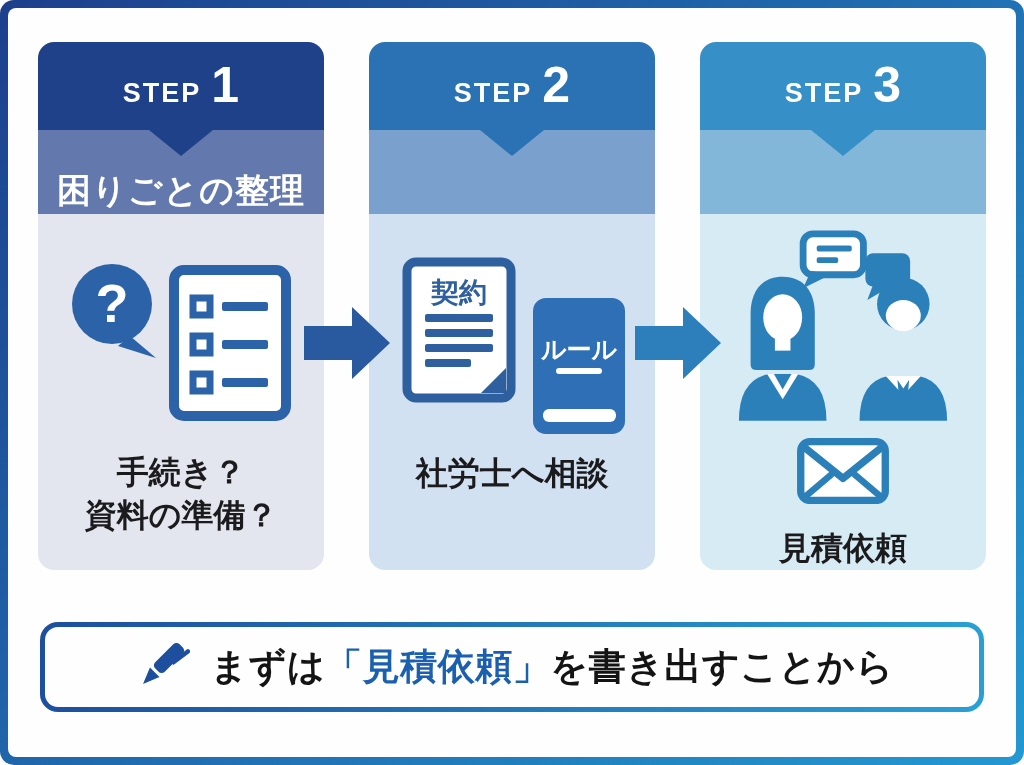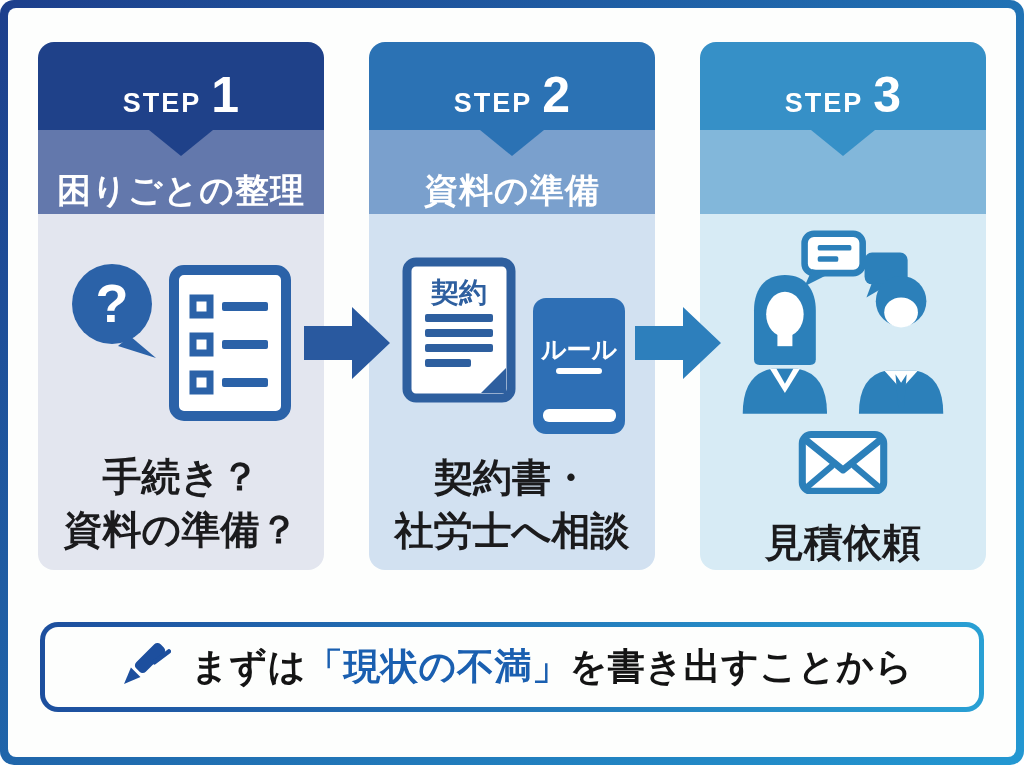--- a/index.html
+++ b/index.html
@@ -17,41 +17,41 @@
     padding:34px 30px 0 30px;
   }
 
   
   .steps { position:relative; display:flex; justify-content:space-between; width:948px; }
   .card { width:286px; display:flex; flex-direction:column; }
 
   .card-header {
     height:88px; border-radius:16px 16px 0 0;
     display:flex; align-items:baseline; justify-content:center;
-    padding-top:24px;
+    padding-top:14px;
   }
   .step-label { color:var(--step-text); font-size:27px; font-weight:600; letter-spacing:2px; line-height:60px; }
   .step-number { color:var(--step-text); font-size:50px; font-weight:700; margin-left:10px; }
 
   .card-sub { position:relative; height:84px; display:flex; align-items:flex-end; justify-content:center; padding-bottom:0; }
   .notch {
     position:absolute; top:0; left:50%; transform:translateX(-50%);
     width:0; height:0;
     border-left:32px solid transparent; border-right:32px solid transparent;
     border-top-width:26px; border-top-style:solid;
   }
   .step-title { color:var(--step-text); font-size:34px; font-weight:700; letter-spacing:1px; }
 
   .card-body {
     height:356px; border-radius:0 0 16px 16px;
     display:flex; flex-direction:column; align-items:center;
   }
   .icon-block { margin-top:42px; }
   .icon-block-3 { margin-top:16px; }
-  .caption { margin-top:30px; text-align:center; color:var(--caption-text); font-size:39px; font-weight:800; line-height:1.35; }
+  .caption { margin-top:30px; text-align:center; color:var(--caption-text); font-size:32px; font-weight:800; line-height:1.35; }
   .caption span { display:block; }
   .caption-3 { margin-top:14px; }
 
   
   .h1 { background:var(--s1-header); } .n1 { border-top-color:var(--s1-header); }
   .sub1 { background:var(--s1-sub); }  .b1 { background:var(--s1-body); }
   .h2 { background:var(--s2-header); } .n2 { border-top-color:var(--s2-header); }
   .sub2 { background:var(--s2-sub); }  .b2 { background:var(--s2-body); }
   .h3 { background:var(--s3-header); } .n3 { border-top-color:var(--s3-header); }
   .sub3 { background:var(--s3-sub); }  .b3 { background:var(--s3-body);gap:9px; }
@@ -130,42 +130,40 @@
         </svg>
       </div>
 
       <section class="card">
         <div class="card-header h2">
           <span class="step-label">STEP</span>
           <span class="step-number">2</span>
         </div>
         <div class="card-sub sub2">
           <div class="notch n2"></div>
-          <div class="step-title">資料の準備</div>
         </div>
         <div class="card-body b2">
           <svg class="icon-block" width="238" height="180" viewBox="0 0 238 180">
             <g>
               <rect class="whitef i2s" x="14" y="6" width="104" height="136" rx="9" stroke-width="9"></rect>
               <text class="i2f" x="66" y="46" font-size="28" font-weight="bold" text-anchor="middle">契約</text>
               <rect class="i2f" x="32" y="58" width="68" height="8" rx="2"></rect>
               <rect class="i2f" x="32" y="73" width="68" height="8" rx="2"></rect>
               <rect class="i2f" x="32" y="88" width="68" height="8" rx="2"></rect>
               <rect class="i2f" x="32" y="103" width="46" height="8" rx="2"></rect>
               <polygon class="i2f" points="88,137 113,112 113,137"></polygon>
             </g>
             <g>
               <rect class="bookf" x="140" y="42" width="92" height="136" rx="13"></rect>
               <text class="whitef" x="186" y="102" font-size="25" font-weight="bold" text-anchor="middle">ルール</text>
               <rect class="whitef" x="163" y="112" width="46" height="6" rx="3"></rect>
               <rect class="whitef" x="150" y="153" width="73" height="13" rx="6"></rect>
             </g>
           </svg>
           <div class="caption" style="margin-top:16px;">
-            <span>契約書・</span>
             <span>社労士へ相談</span>
           </div>
         </div>
       </section>
 
       <div class="arrow arrow-2">
         <svg width="86" height="76" viewBox="0 0 86 76">
           <polygon class="a2" points="0,21 48,21 48,2 86,38 48,74 48,55 0,55"></polygon>
         </svg>
       </div>
@@ -221,19 +219,19 @@
       <div class="banner-inner">
         <svg width="60" height="60" viewBox="0 0 80 80">
           <g transform="rotate(45 40 40)">
             <rect class="penf" x="31" y="0" width="18" height="46" rx="6"></rect>
             <rect class="whitef" x="30" y="46" width="20" height="4"></rect>
             <polygon class="penf" points="31,50 49,50 40,72"></polygon>
             <rect class="penf" x="47" y="-4" width="6" height="30" rx="3" transform="rotate(8 50 10)"></rect>
           </g>
         </svg>
         <div class="banner-text">
-          <span>まずは</span><span class="banner-highlight">「現状の不満」</span><span>を書き出すことから</span>
+          <span>まずは</span><span class="banner-highlight">「見積依頼」</span><span>を書き出すことから</span>
         </div>
       </div>
     </div>
 
   </div>
 </div>
 
 </body></html>

